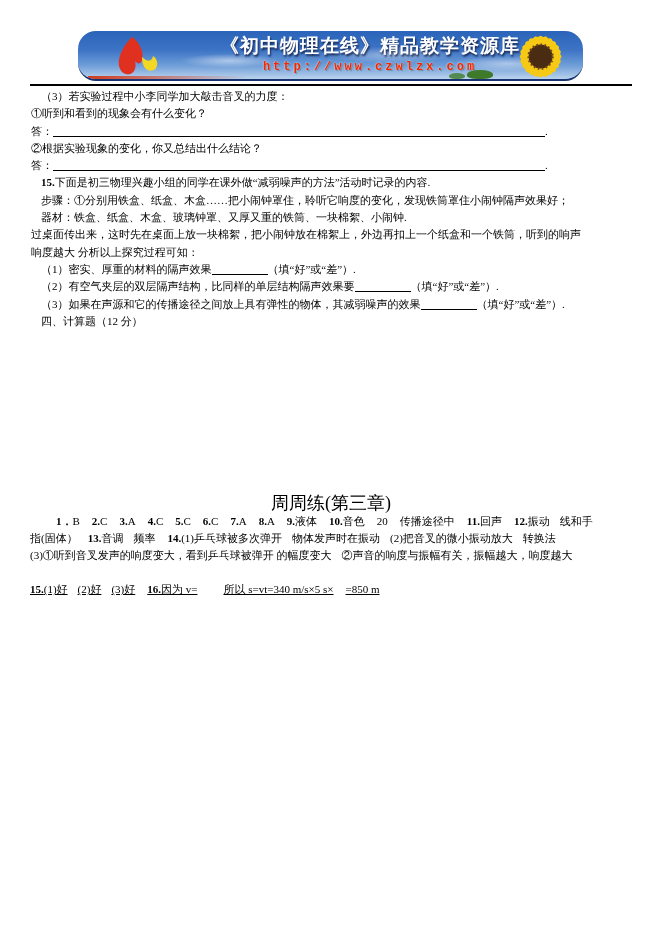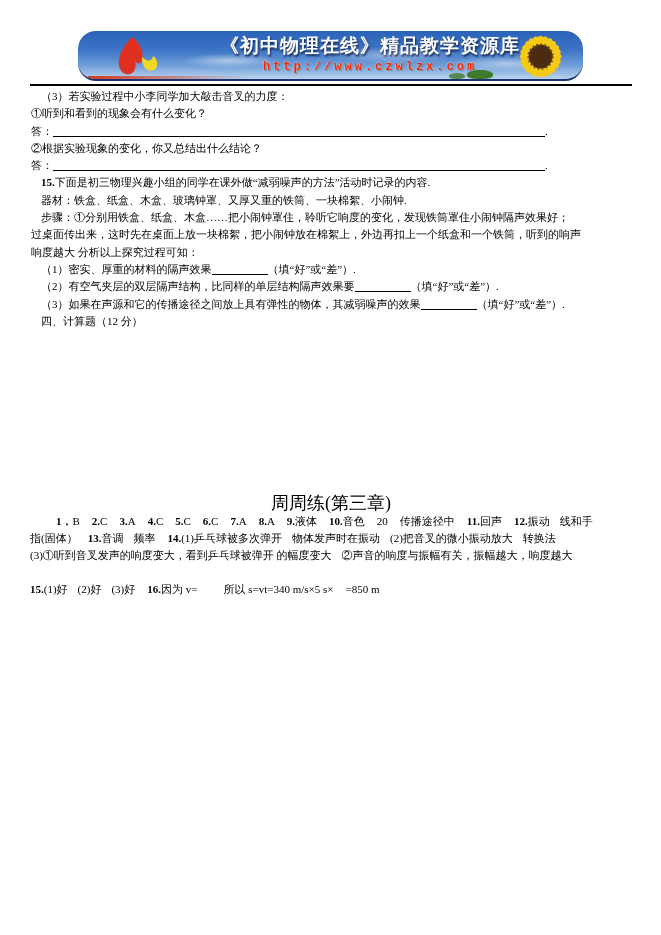--- a/index.html
+++ b/index.html
@@ -36,21 +36,21 @@
   .line.ind{padding-left:10px;}
   .line.ind2{padding-left:26px;}
   .line .b{font-weight:bold;text-align:center;}
   .blank{display:inline-block;border-bottom:1px solid #000;height:12px;vertical-align:-2px;}
   .gap{display:inline-block;height:1px;}
 
   
   .answers{position:absolute;left:30px;top:495px;width:602px;}
   .atitle{text-align:center;font-size:18px;line-height:17.5px;height:17.5px;}
   .answers .line{line-height:17.3px;height:17.3px;}
-  .answers .line.gapbefore{margin-top:17px;}
+  .answers .line.gapbefore{margin-top:17px;text-decoration:underline;}
 </style>
 </head>
 <body>
 
 <div class="page">
 
   <div class="banner">
     <svg class="logo" width="62" height="42" viewBox="0 0 62 42">
       <path d="M30 2 C20 12 12 28 20 37 C27 43 36 37 33 26 C38 32 42 26 40 16 C37 7 33 4 30 2 Z" fill="#e03020"></path>
       <path d="M40 22 C40 32 45 38 52 35 C57 32 56 24 51 21 C50 27 45 27 40 22 Z" fill="#f2d822"></path>
@@ -86,22 +86,22 @@
 
   <div class="rule"></div>
 
   <div class="docbody" id="doc-body">
       <div class="line ind"><span>（3）若实验过程中小李同学加大敲击音叉的力度：</span></div>
       <div class="line"><span>①听到和看到的现象会有什么变化？</span></div>
       <div class="line"><span>答：</span><span class="blank" style="width: 492px;"></span><span>.</span></div>
       <div class="line"><span>②根据实验现象的变化，你又总结出什么结论？</span></div>
       <div class="line"><span>答：</span><span class="blank" style="width: 492px;"></span><span>.</span></div>
       <div class="line ind"><span class="b">15.</span><span>下面是初三物理兴趣小组的同学在课外做“减弱噪声的方法”活动时记录的内容.</span></div>
+      <div class="line ind"><span>步骤：①分别用铁盒、纸盒、木盒……把小闹钟罩住，聆听它响度的变化，发现铁筒罩住小闹钟隔声效果好；</span></div>
       <div class="line ind"><span>器材：铁盒、纸盒、木盒、玻璃钟罩、又厚又重的铁筒、一块棉絮、小闹钟.</span></div>
-      <div class="line ind"><span>步骤：①分别用铁盒、纸盒、木盒……把小闹钟罩住，聆听它响度的变化，发现铁筒罩住小闹钟隔声效果好；</span></div>
       <div class="line"><span>过桌面传出来，这时先在桌面上放一块棉絮，把小闹钟放在棉絮上，外边再扣上一个纸盒和一个铁筒，听到的响声</span></div>
       <div class="line"><span>响度越大 分析以上探究过程可知：</span></div>
       <div class="line ind"><span>（1）密实、厚重的材料的隔声效果</span><span class="blank" style="width: 56px;"></span><span>（填“好”或“差”）.</span></div>
       <div class="line ind"><span>（2）有空气夹层的双层隔声结构，比同样的单层结构隔声效果要</span><span class="blank" style="width: 56px;"></span><span>（填“好”或“差”）.</span></div>
       <div class="line ind"><span>（3）如果在声源和它的传播途径之间放上具有弹性的物体，其减弱噪声的效果</span><span class="blank" style="width: 56px;"></span><span>（填“好”或“差”）.</span></div>
       <div class="line ind"><span>四、计算题（12 分）</span></div>
     </div>
 
   <div class="answers">
     <div class="atitle">周周练(第三章)</div>

